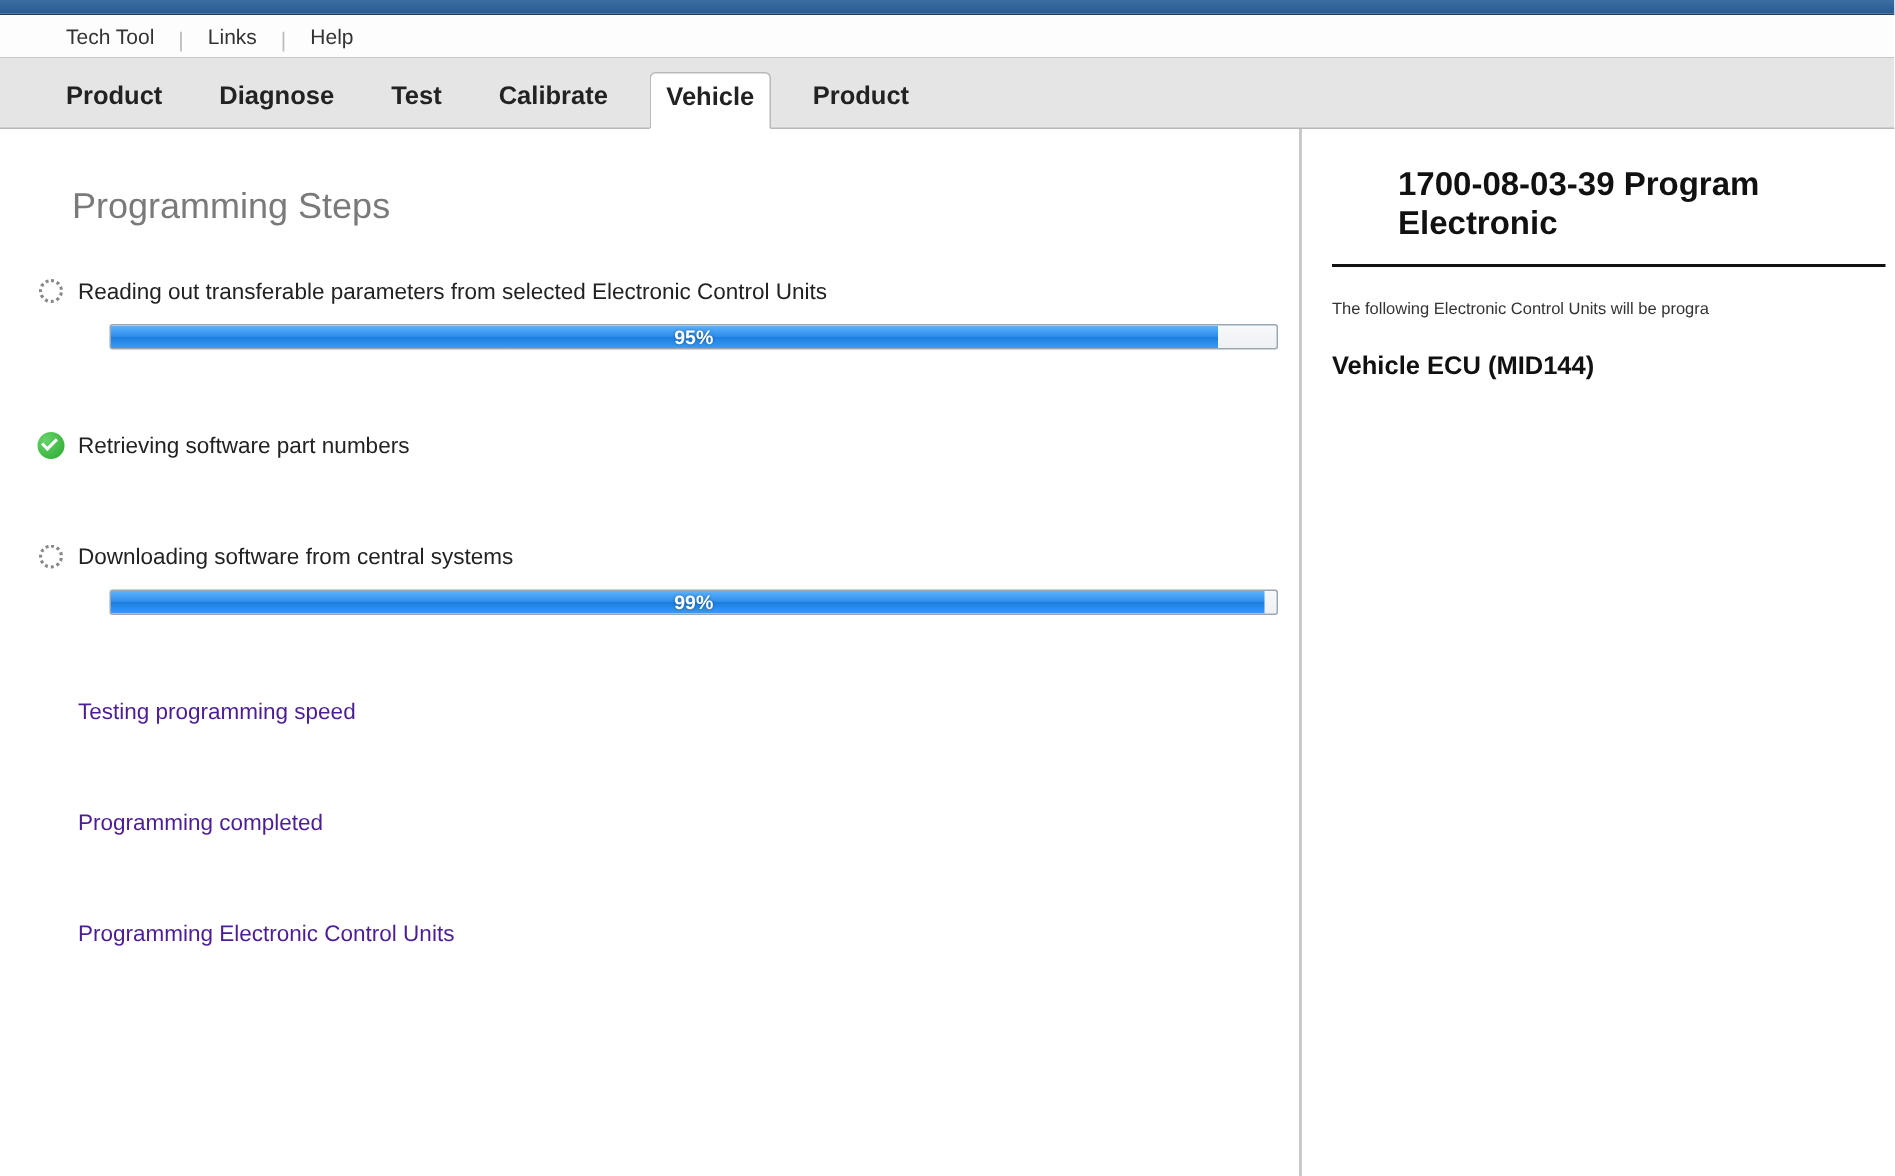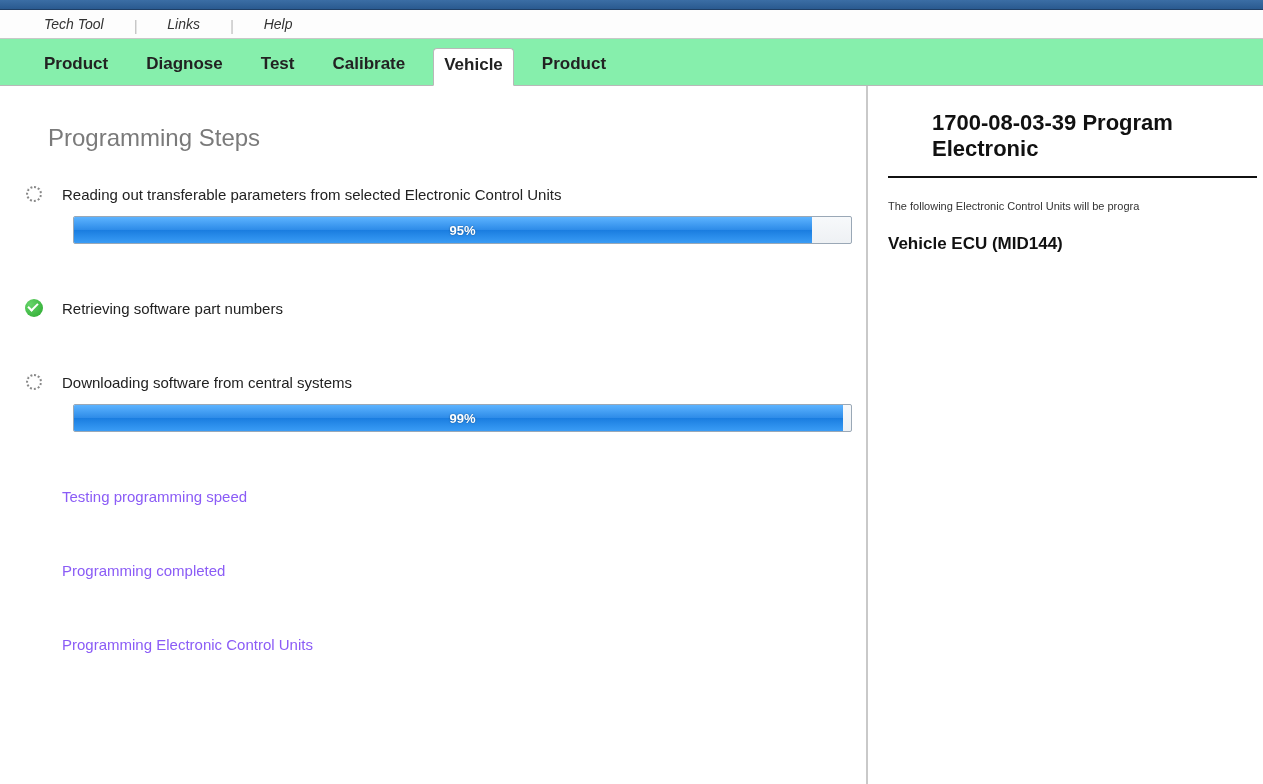--- a/index.html
+++ b/index.html
@@ -13,29 +13,28 @@
       height: 10px;
       background: linear-gradient(#3b6ea5, #2a5a8f);
       border-bottom: 1px solid #1f3f66;
     }
     .menubar {
       background: #fdfdfd;
       border-bottom: 1px solid #c8c8c8;
       padding: 4px 10px 4px 38px;
       display: flex;
       align-items: flex-end;
-      gap: 24px;
+      gap: 10px;
       font-size: 14px;
       color: #333;
-      font-style: italic;
     }
     .menubar .menu-item { padding: 2px 6px; cursor: pointer; }
     .menubar .sep { color: #bbb; }
     .tabbar {
-      background: #86efac;
+      background: #e5e5e5;
       border-bottom: 1px solid #b8b8b8;
       display: flex;
       padding-left: 34px;
       padding-top: 8px;
       gap: 18px;
       font-size: 17px;
       font-weight: 700;
       color: #222;
     }
     .tabbar .tab {
@@ -70,21 +69,21 @@
       font-weight: 400;
       color: #7a7a7a;
       margin-bottom: 32px;
     }
     .step {
       margin-bottom: 54px;
     }
     .step-header {
       display: flex;
       align-items: center;
-      gap: 16px;
+      gap: 6px;
       font-size: 15px;
       color: #222;
       margin-bottom: 12px;
     }
     .icon-holder {
       width: 20px;
       height: 20px;
       display: inline-flex;
       align-items: center;
       justify-content: center;
@@ -110,21 +109,21 @@
       width: 4px; height: 2px;
       border-left: 2px solid #fff;
       border-bottom: 2px solid #fff;
       transform: rotate(-45deg);
       width: 8px; height: 4px;
       top: 4px; left: 3px;
     }
     .progress-wrap {
       margin-left: 25px;
       margin-right: 2px;
-      height: 28px;
+      height: 17px;
       border: 1px solid #9aa8b6;
       border-radius: 2px;
       background: linear-gradient(#f7f9fb, #eef1f4);
       position: relative;
       overflow: hidden;
     }
     .progress-fill {
       position: absolute;
       left: 0; top: 0; bottom: 0;
       background: linear-gradient(#5cb3ff, #2d8be8 50%, #1a7de0 51%, #3a9cf5);
@@ -133,21 +132,21 @@
       position: absolute;
       left: 0; right: 0; top: 0; bottom: 0;
       display: flex;
       align-items: center;
       justify-content: center;
       color: #fff;
       font-size: 13px;
       font-weight: 600;
       text-shadow: 0 0 2px rgba(0,0,0,.4);
     }
-    .pending .step-header { color: #8b5cf6; text-align: center; }
+    .pending .step-header { color: #4c1d95; text-align: center; }
     .pending .icon-holder { visibility: hidden; }
     .side-title {
       font-size: 22px;
       font-weight: 700;
       color: #111;
       margin-bottom: 14px;
       margin-left: 44px;
     }
     .side-rule {
       border: none;

